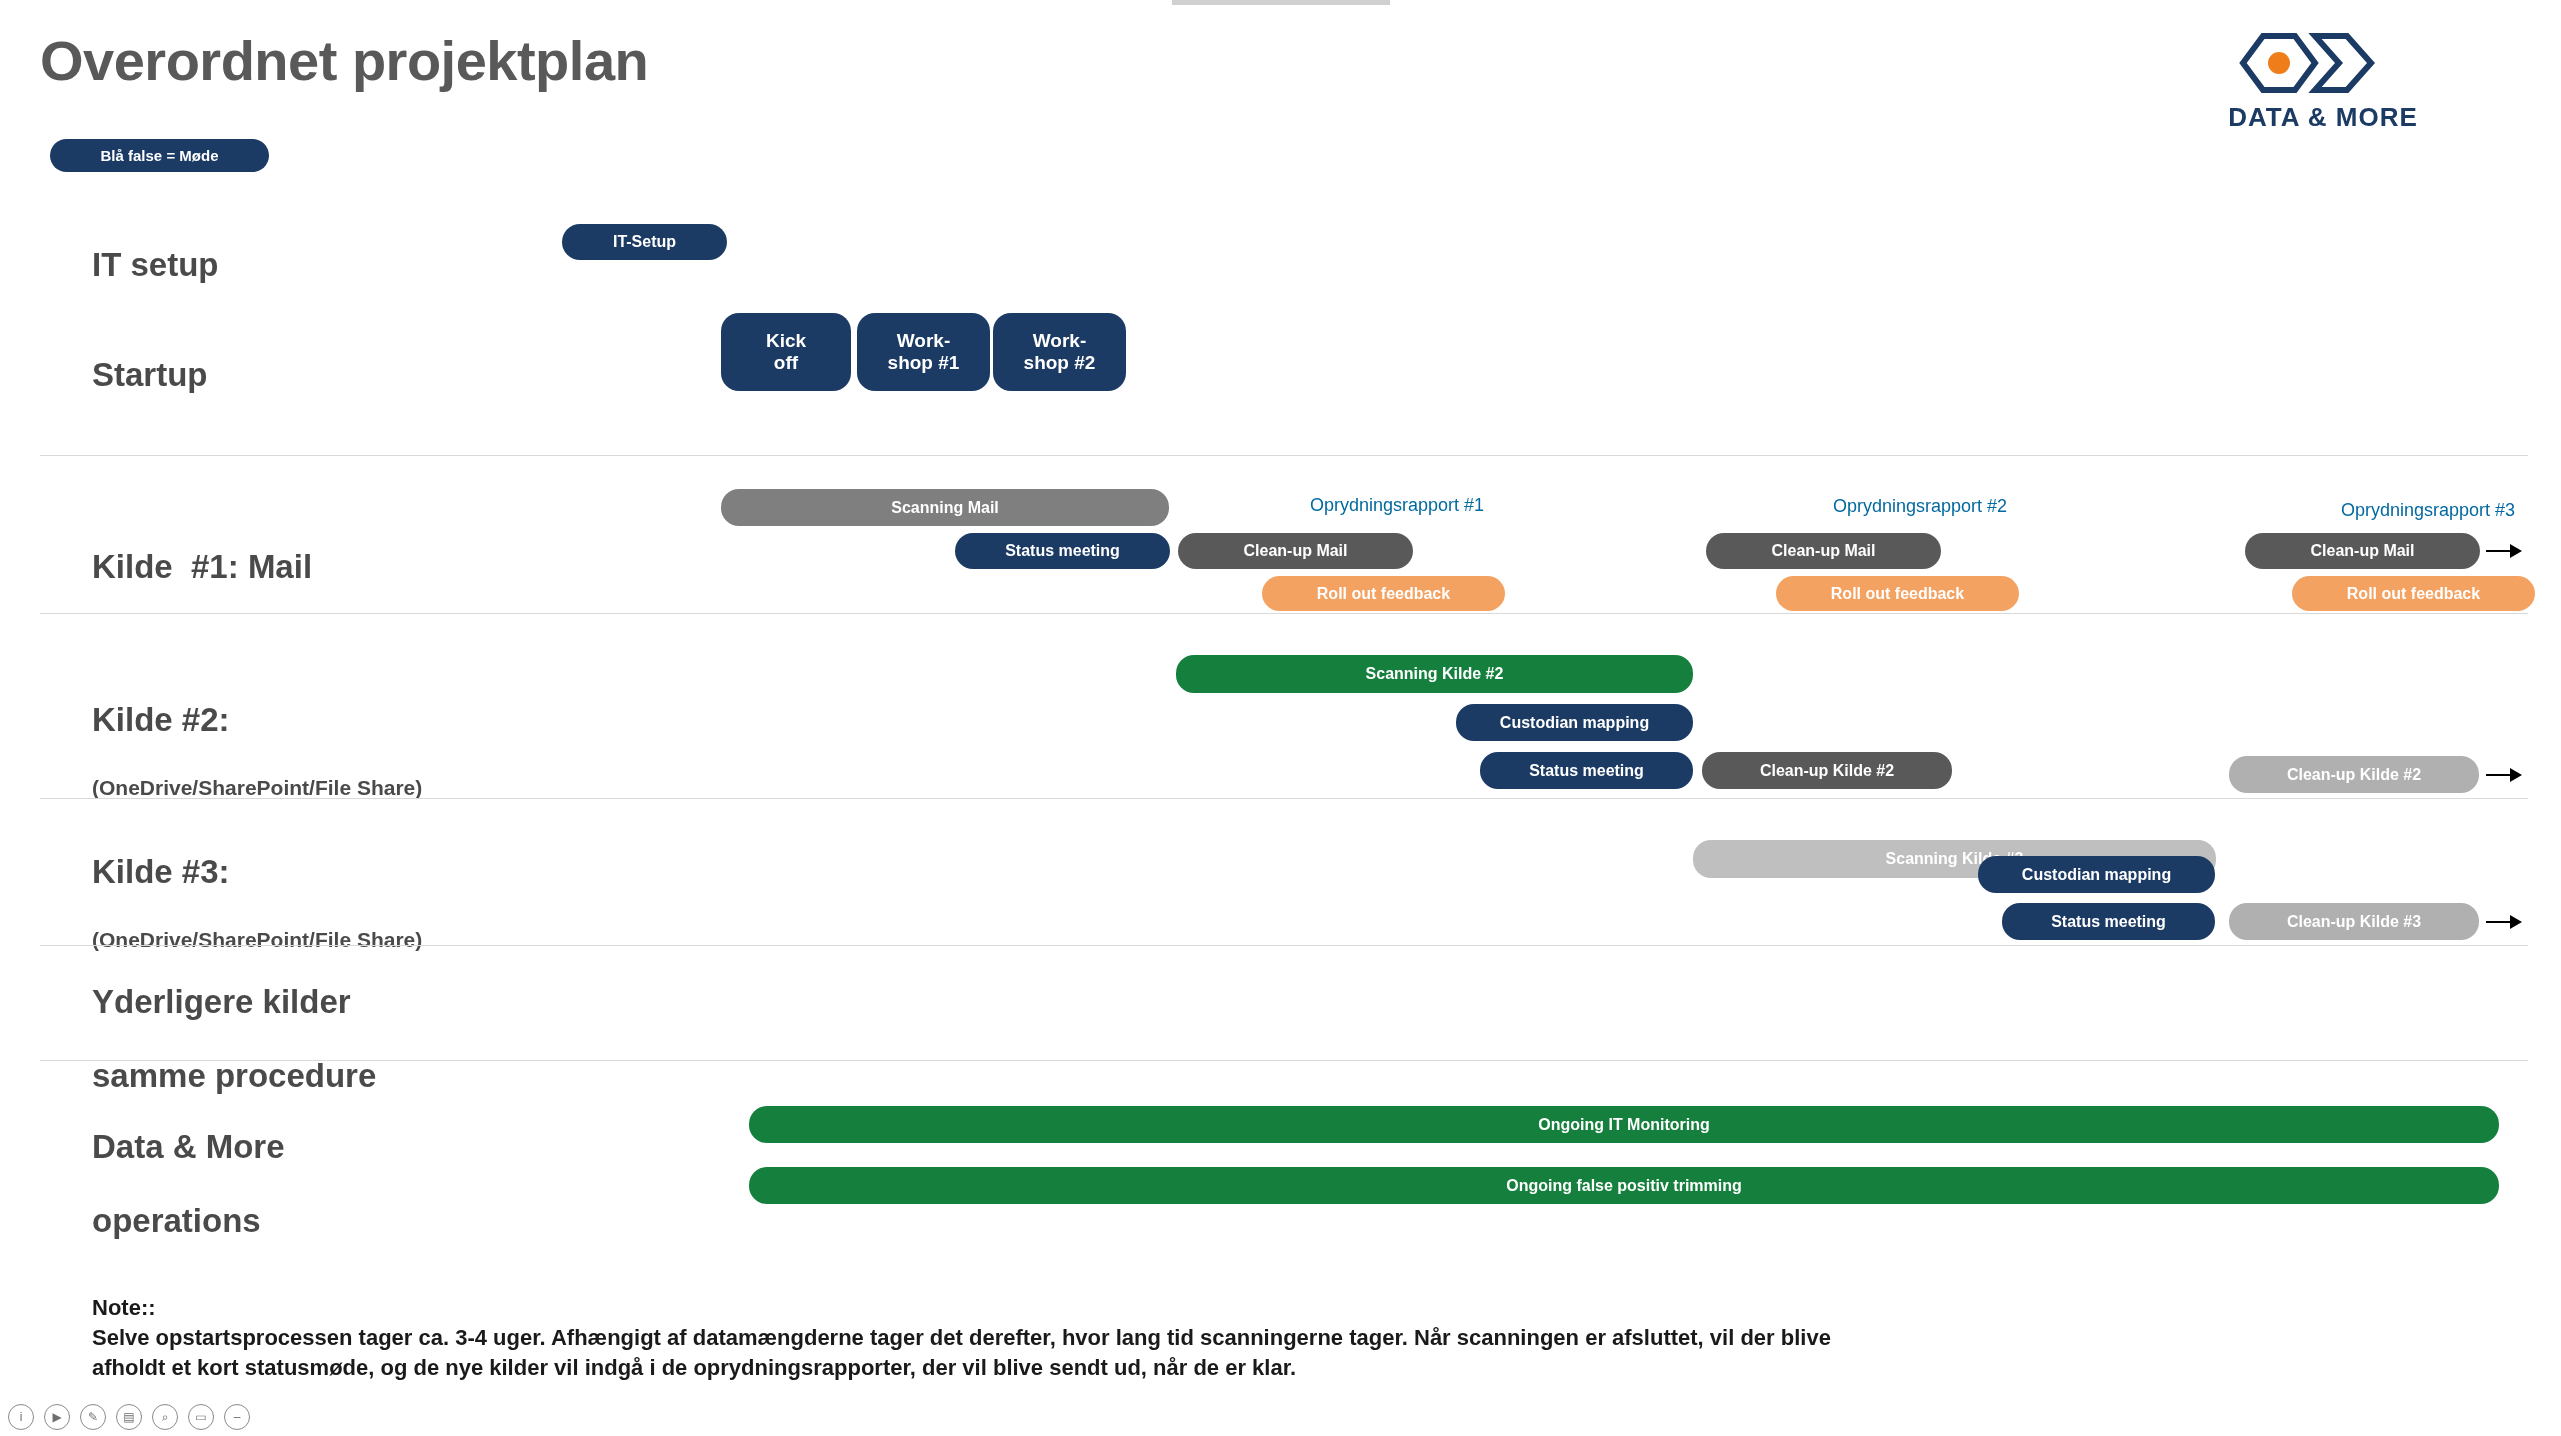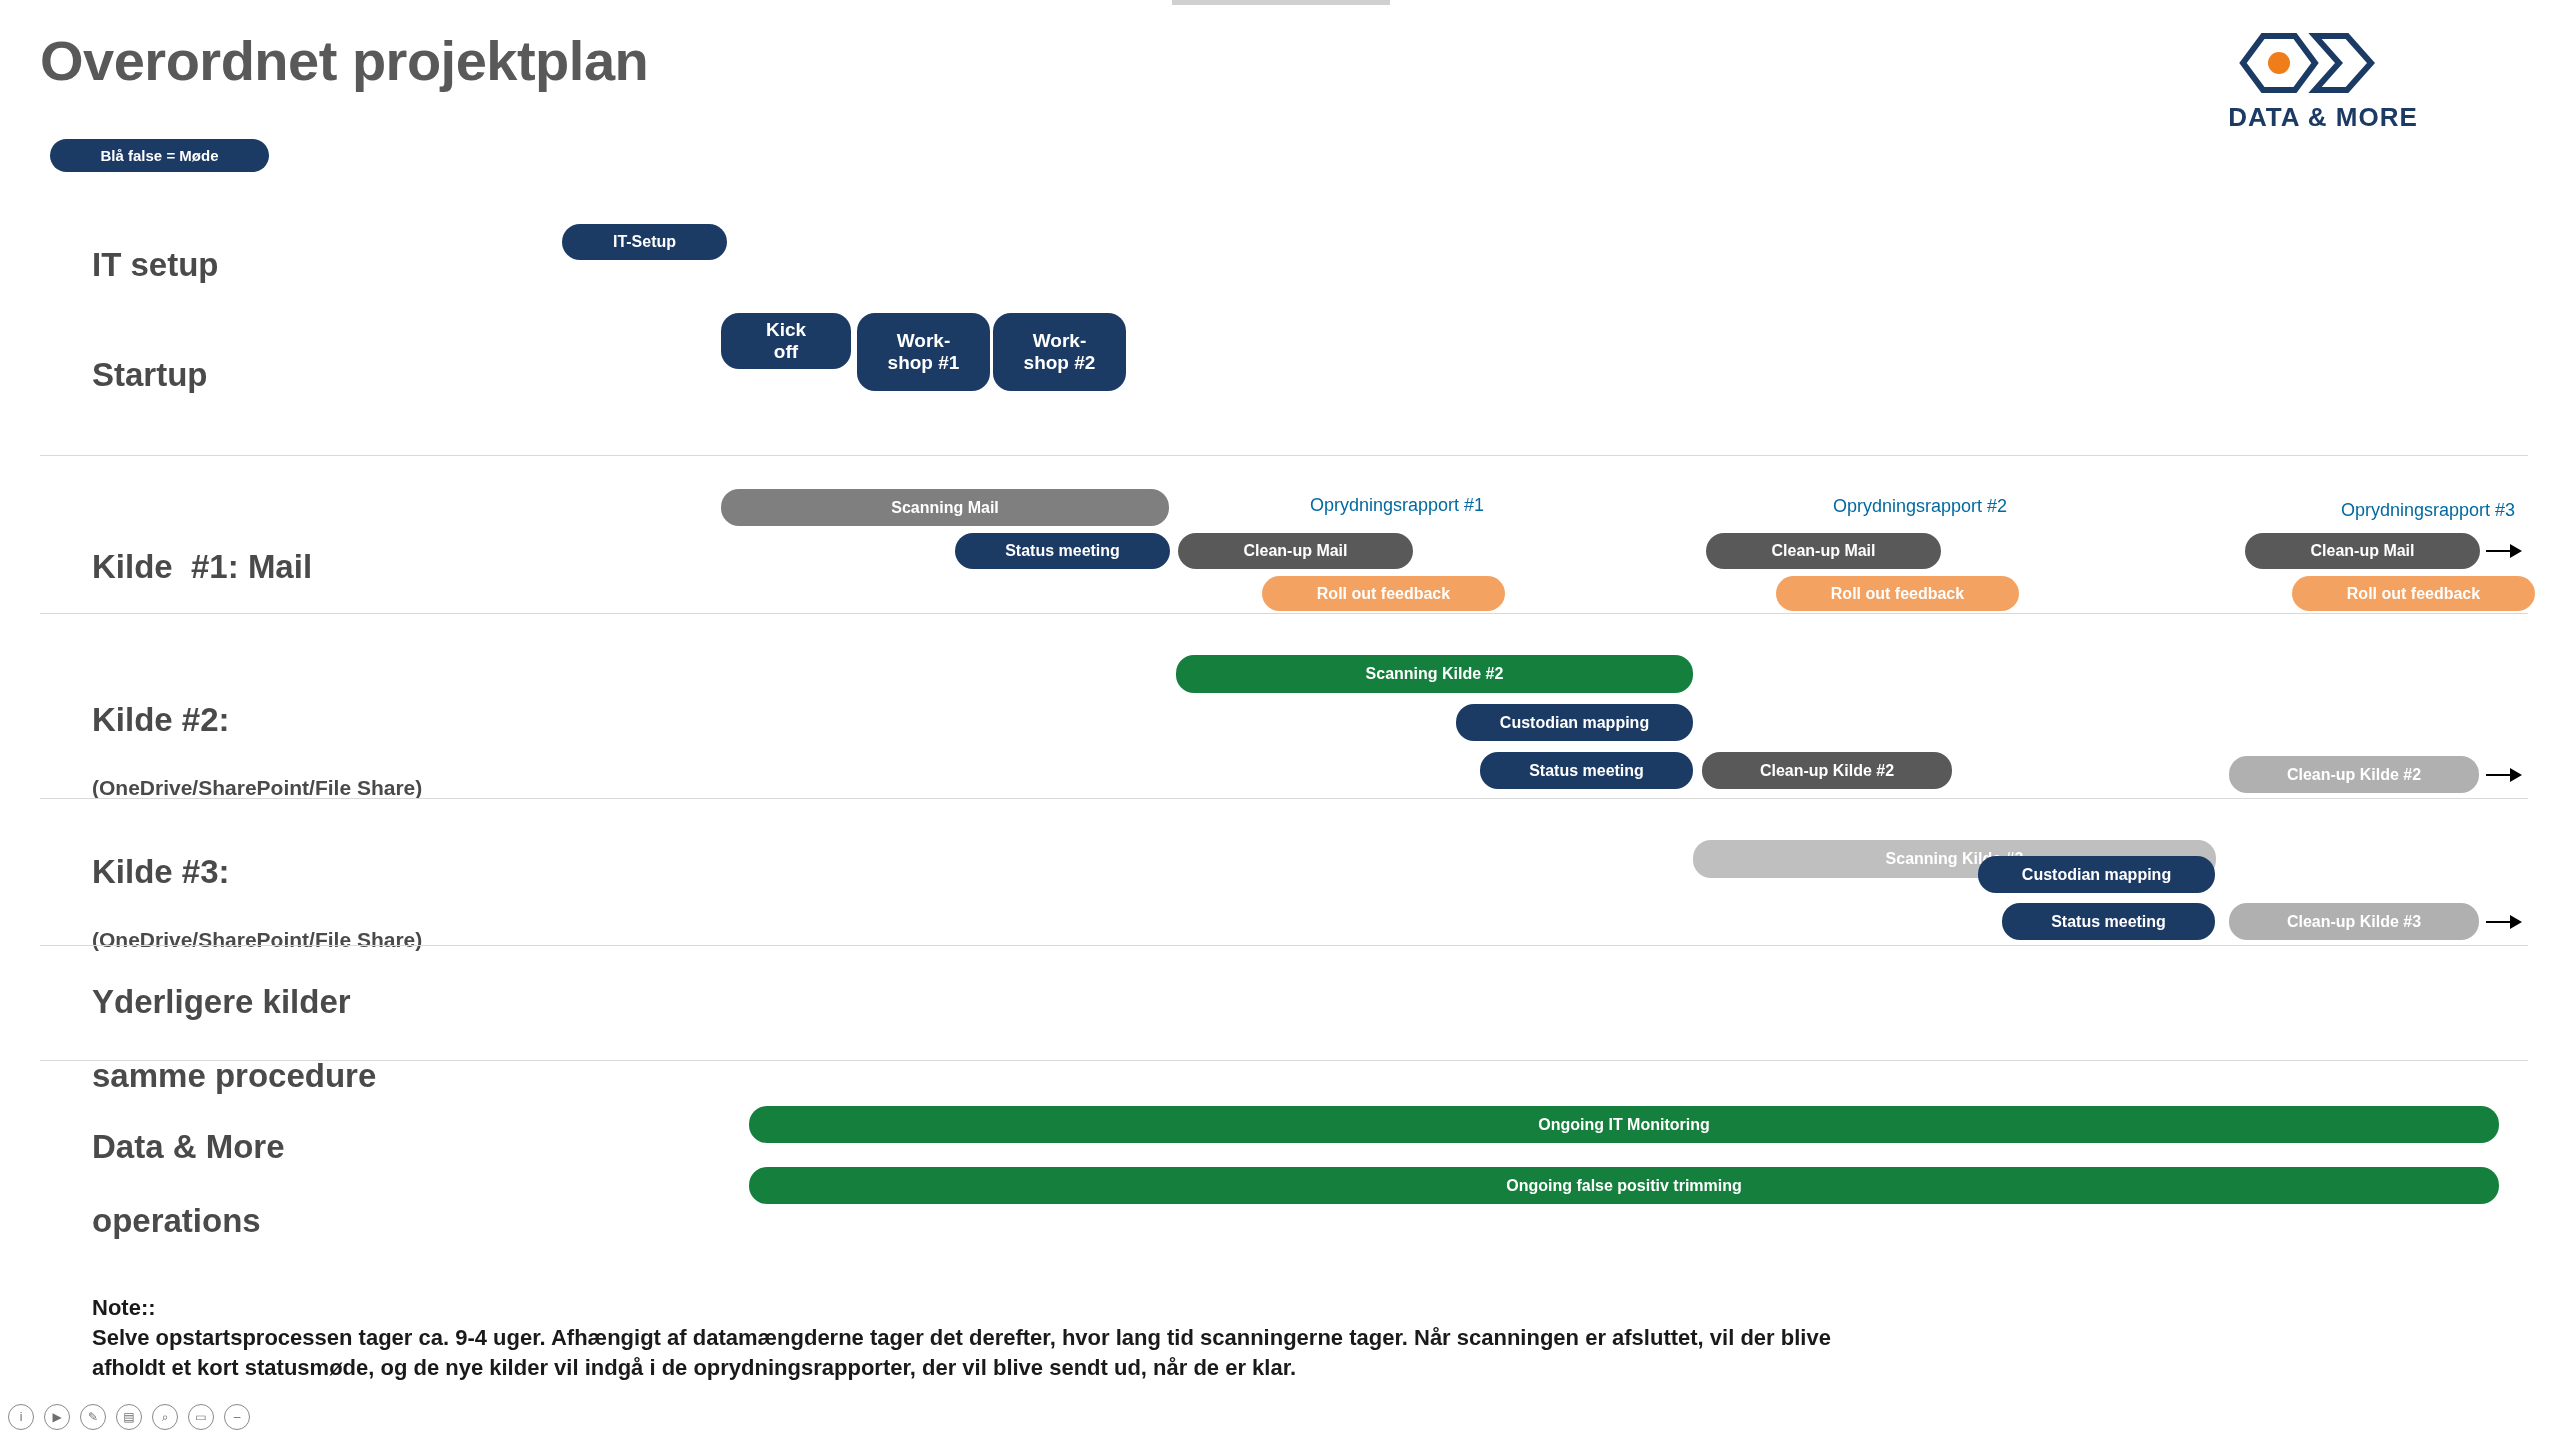--- a/index.html
+++ b/index.html
@@ -196,21 +196,21 @@
   </div>
 
   <div class="row-label" style="left:92px; top:210px;">
     <span class="big">IT setup</span>
   </div>
   <div class="bar navy" style="left:562px; top:224px; width:165px; height:36px;">IT-Setup</div>
 
   <div class="row-label" style="left:92px; top:320px;">
     <span class="big">Startup</span>
   </div>
-  <div class="bar navy kickoff" style="left:721px; top:313px; width:130px; height:56px; flex-direction:column;">
+  <div class="bar navy kickoff" style="left:721px; top:313px; width:130px; height:78px; flex-direction:column;">
     <span>Kick</span>
     <span>off</span>
   </div>
   <div class="bar navy kickoff" style="left:857px; top:313px; width:133px; height:78px; flex-direction:column;">
     <span>Work-</span>
     <span>shop #1</span>
   </div>
   <div class="bar navy kickoff" style="left:993px; top:313px; width:133px; height:78px; flex-direction:column;">
     <span>Work-</span>
     <span>shop #2</span>
@@ -286,21 +286,21 @@
   <div class="row-label" style="left:92px; top:1092px;">
     <span class="big">Data &amp; More</span>
     <span class="big">operations</span>
   </div>
 
   <div class="bar gray2" style="left:749px; top:1167px; width:1750px; height:37px;">Ongoing false positiv trimming</div>
   <div class="bar gray2" style="left:749px; top:1106px; width:1750px; height:37px;">Ongoing IT Monitoring</div>
 
   <div class="note">
     <div>Note::</div>
-    <div>Selve opstartsprocessen tager ca. 9-4 uger. Afhængigt af datamængderne tager det derefter, hvor lang tid scanningerne tager. Når scanningen er afsluttet, vil der blive</div>
+    <div>Selve opstartsprocessen tager ca. 3-4 uger. Afhængigt af datamængderne tager det derefter, hvor lang tid scanningerne tager. Når scanningen er afsluttet, vil der blive</div>
     <div>afholdt et kort statusmøde, og de nye kilder vil indgå i de oprydningsrapporter, der vil blive sendt ud, når de er klar.</div>
   </div>
 
   <div class="toolbar">
     <div class="tool">i</div>
     <div class="tool">▶</div>
     <div class="tool">✎</div>
     <div class="tool">▤</div>
     <div class="tool">⌕</div>
     <div class="tool">▭</div>

